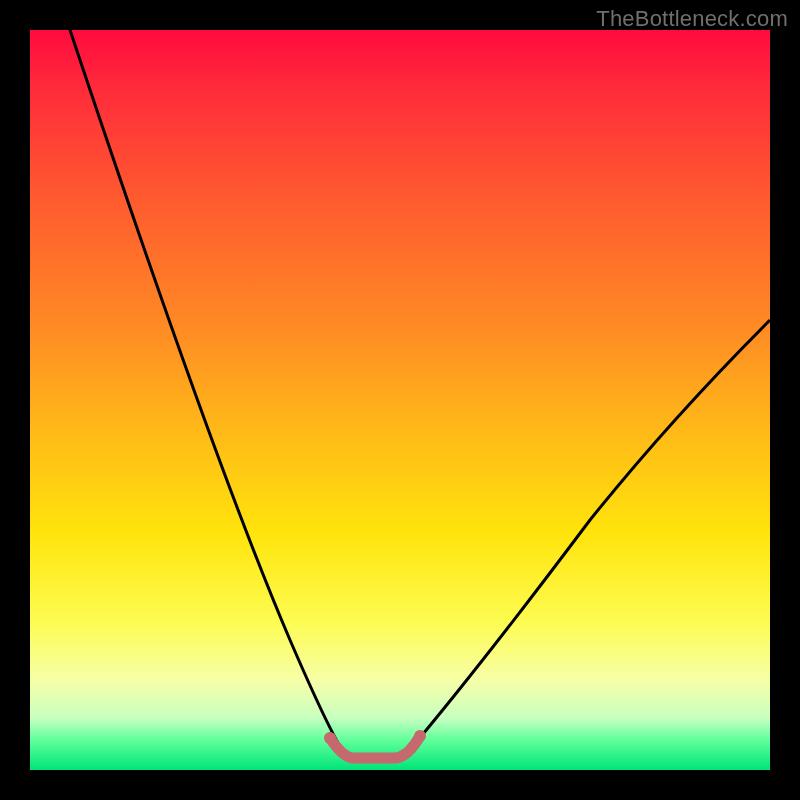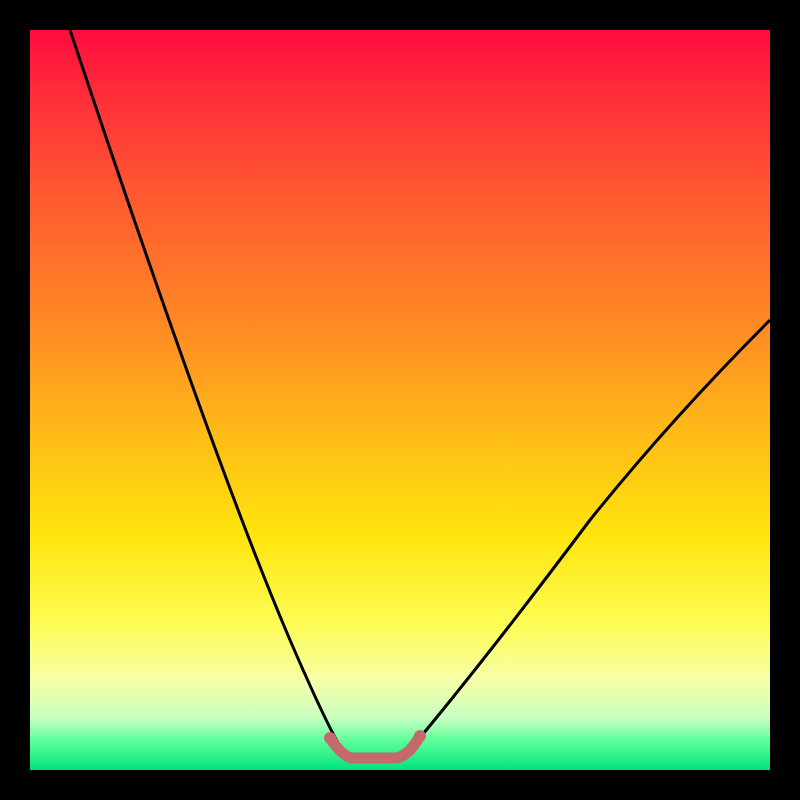--- a/index.html
+++ b/index.html
@@ -55,20 +55,21 @@
     width: 740px;
     height: 740px;
     overflow: visible;
   }
 </style>
 </head>
 <body>
 
 <div class="frame">
 
+  <div class="watermark">TheBottleneck.com</div>
 
   <div class="plot-area">
     <svg class="curve" viewBox="0 0 740 740" preserveAspectRatio="none">
       <path d="M 40 0
                C 110 210, 200 470, 260 610
                C 285 668, 300 700, 312 720
                L 318 727
                L 370 728
                L 378 722
                C 405 690, 470 610, 560 490

